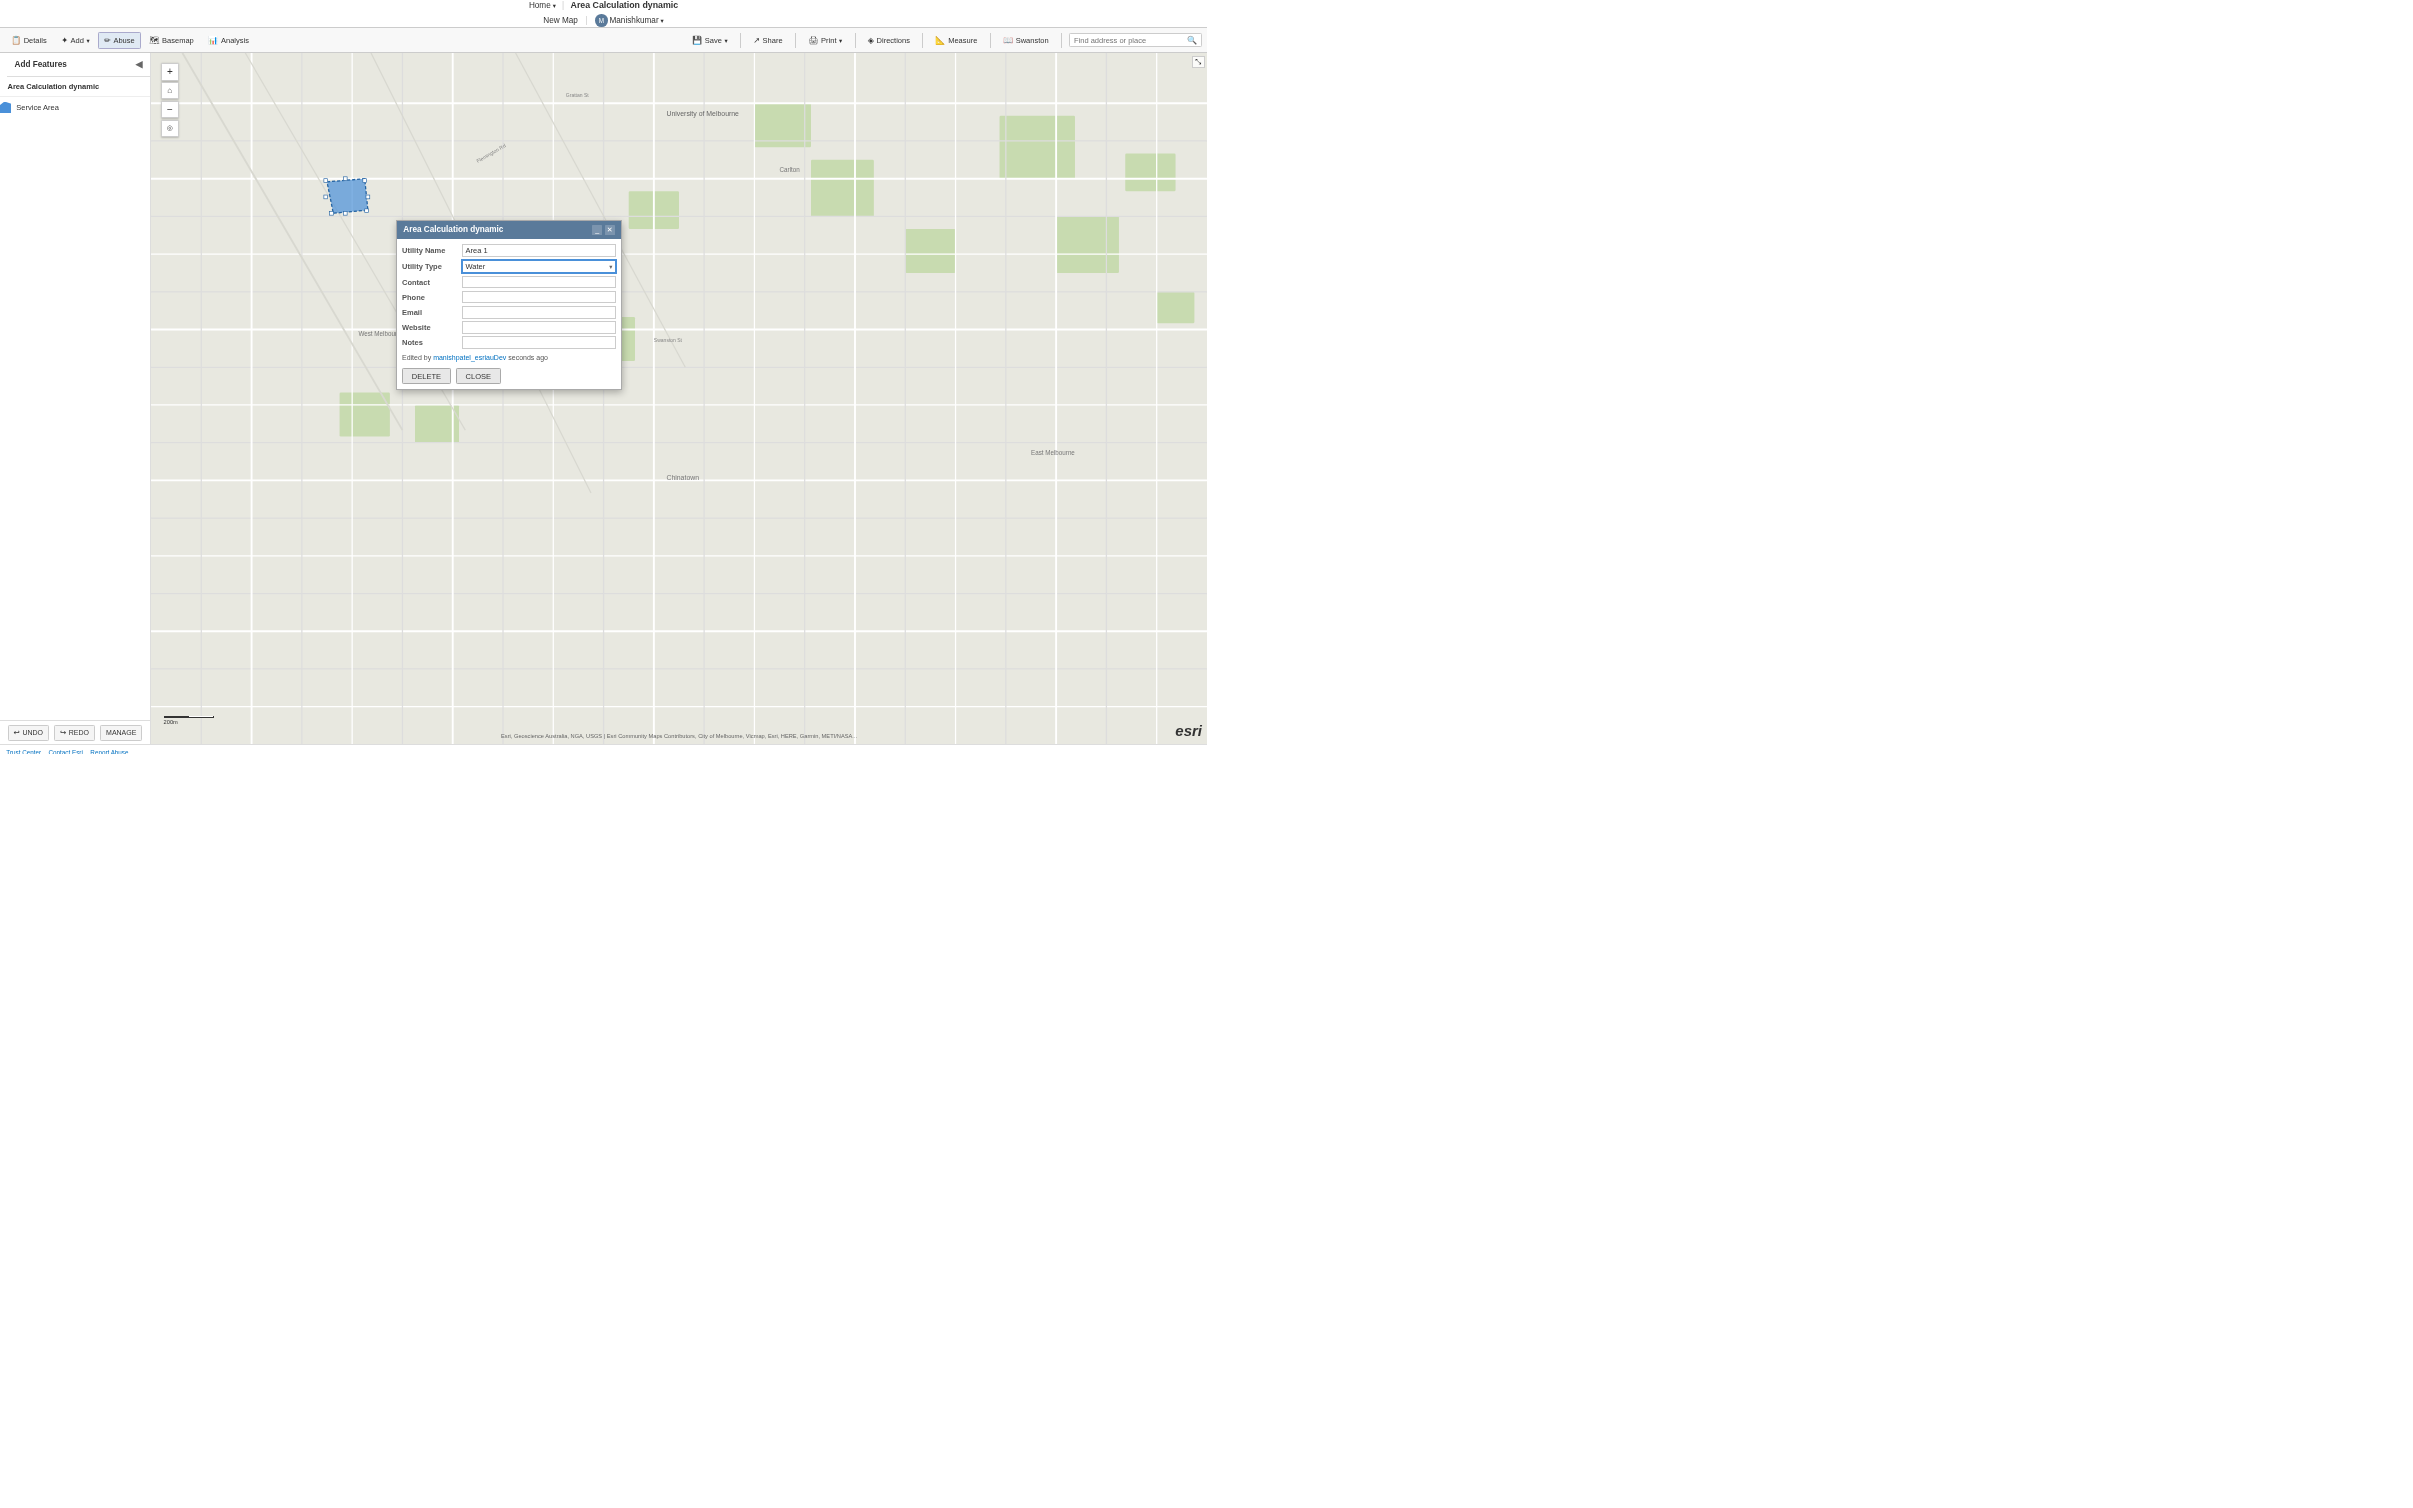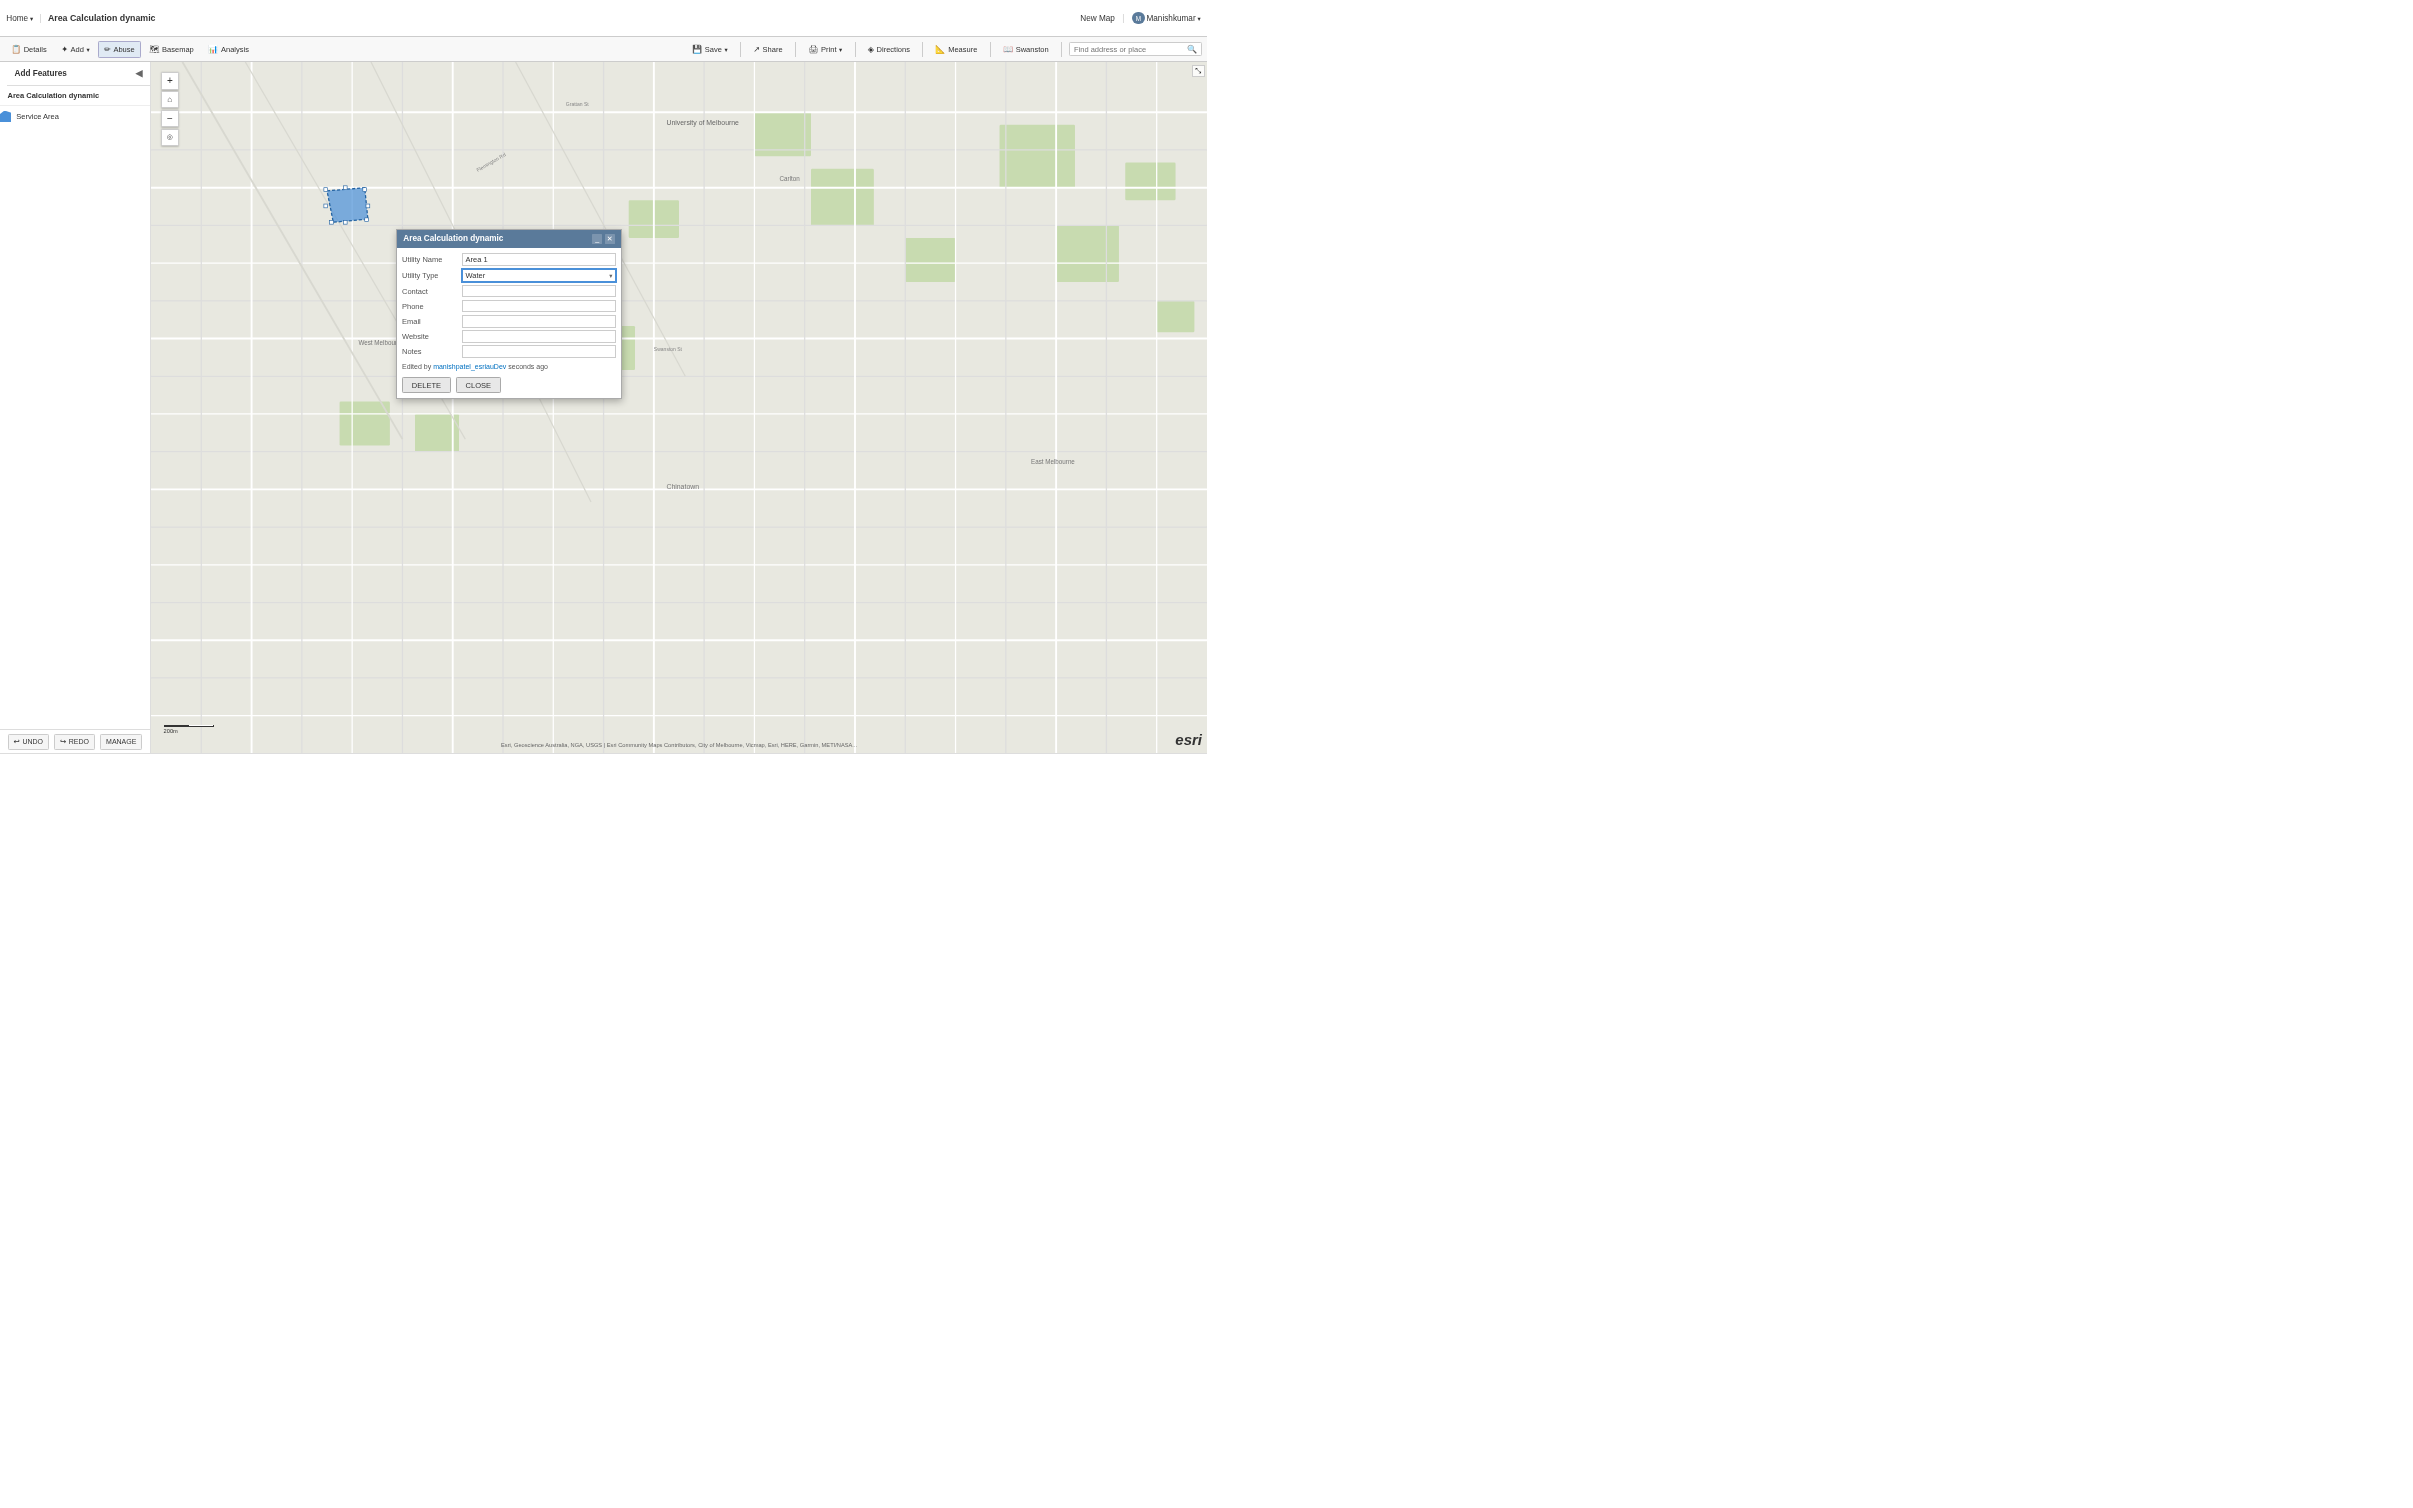--- a/index.html
+++ b/index.html
@@ -2,25 +2,26 @@
 <html style="font-size:10px"><head>
   <meta charset="utf-8">
   <style>
     * { box-sizing: border-box; margin: 0; padding: 0; }
     body { font-family: Arial, sans-serif; font-size: 8.2px; background: #fff; width: 1207px; height: 754px; overflow: hidden; }
 
     
     #top-nav {
       display: flex;
       align-items: center;
-      height: 37px;
+      height: 28px;
       background: #fff;
       border-bottom: 0.6px solid #ccc;
       padding: 0 6.3px;
       justify-content: space-between;
+      flex-direction: column;
     }
     #top-nav-left { display: flex; align-items: center; gap: 5px; }
     #top-nav-left .home-btn { font-size: 8.2px; color: #333; cursor: pointer; display: flex; align-items: center; gap: 1.9px; }
     #top-nav-left .home-btn .arrow { font-size: 6.3px; }
     #app-title { font-size: 8.8px; font-weight: bold; color: #333; }
     #top-nav-right { display: flex; align-items: center; gap: 7.5px; font-size: 8.2px; }
     #new-map-btn { color: #333; cursor: pointer; }
     #user-btn { color: #333; cursor: pointer; display: flex; align-items: center; gap: 1.9px; }
 
     
@@ -289,20 +290,21 @@
       display: flex;
       align-items: center;
       margin-bottom: 2.5px;
       font-size: 7.5px;
     }
     .popup-label {
       width: 60px;
       min-width: 60px;
       color: #555;
       font-size: 7.5px;
+      font-weight: bold;
     }
     .popup-value {
       flex: 1;
       border: 0.6px solid #ccc;
       padding: 1.3px 2.5px;
       font-size: 7.5px;
       color: #333;
       background: #fff;
       min-height: 12.6px;
     }

